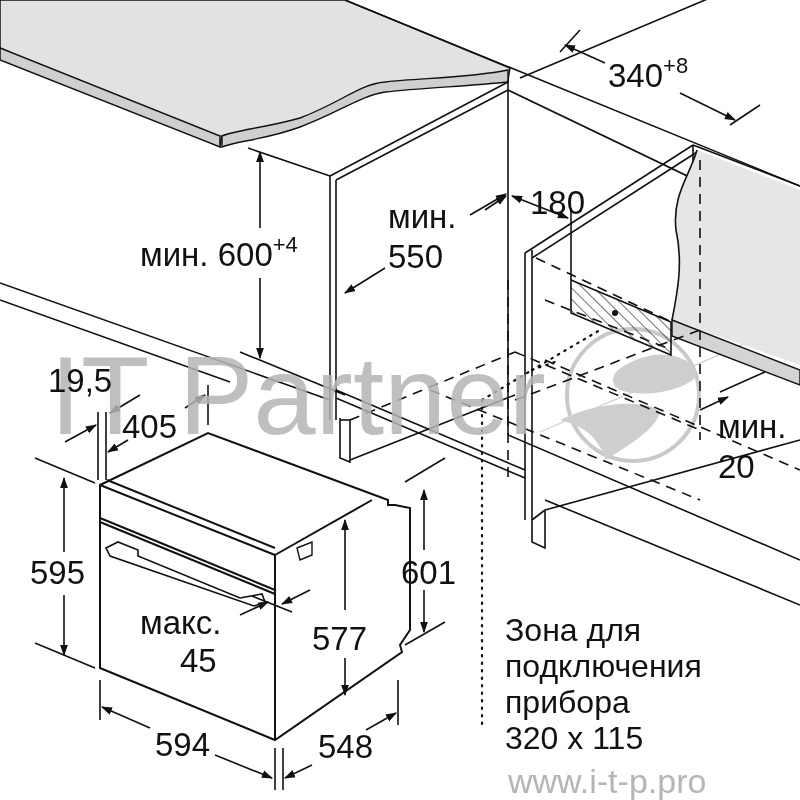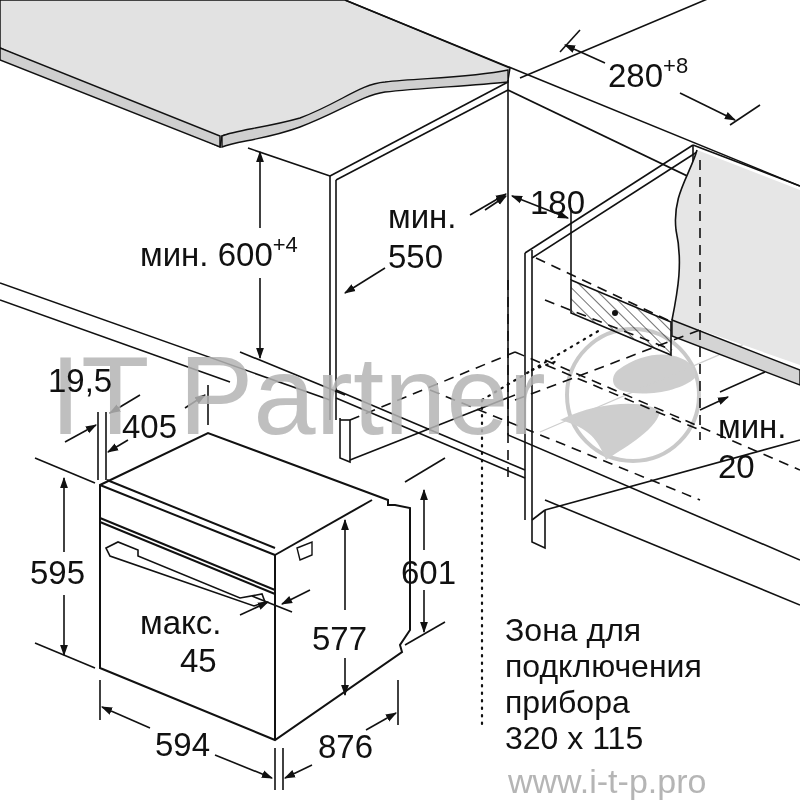--- a/index.html
+++ b/index.html
@@ -168,21 +168,21 @@
       <line x1="398" y1="680" x2="398" y2="725"></line>
       <line x1="285" y1="778" x2="312" y2="765" marker-start="url(#ah)"></line>
       <line x1="366" y1="730" x2="396" y2="713" marker-end="url(#ah)"></line>
     </g>
   </svg>
 
   <div class="wm" style="left:50px; top:340px; font-size:112px; opacity:0.85;">IT Partner</div>
   <div class="wm" style="left:508px; top:764px; font-size:34px;">www.i-t-p.pro</div>
 
   <div class="lbl" style="left:608px; top:55px;">
-    <span>280</span><sup>+8</sup>
+    <span>340</span><sup>+8</sup>
   </div>
 
   <div class="lbl" style="left:140px; top:234px;">
     <span>мин.</span>
     <span>600</span><sup>+4</sup>
   </div>
 
   <div class="lbl" style="left:388px; top:200px;">мин.</div>
   <div class="lbl" style="left:388px; top:240px;">550</div>
 
@@ -195,21 +195,21 @@
   <div class="lbl" style="left:122px; top:410px;">405</div>
 
   <div class="lbl" style="left:30px; top:556px;">595</div>
   <div class="lbl" style="left:401px; top:556px;">601</div>
   <div class="lbl" style="left:312px; top:622px;">577</div>
 
   <div class="lbl" style="left:140px; top:606px;text-align:right;">макс.</div>
   <div class="lbl" style="left:180px; top:644px;">45</div>
 
   <div class="lbl" style="left:155px; top:728px;">594</div>
-  <div class="lbl" style="left:318px; top:730px;">876</div>
+  <div class="lbl" style="left:318px; top:730px;">548</div>
 
   <div class="note" style="left:505px; top:612px;">
     <div>Зона для</div>
     <div>подключения</div>
     <div>прибора</div>
     <div>320 x 115</div>
   </div>
 </div>
 
 </body></html>

